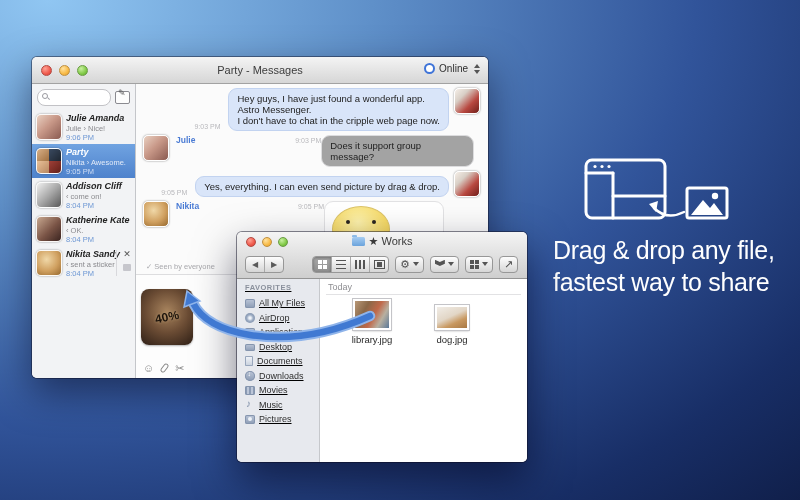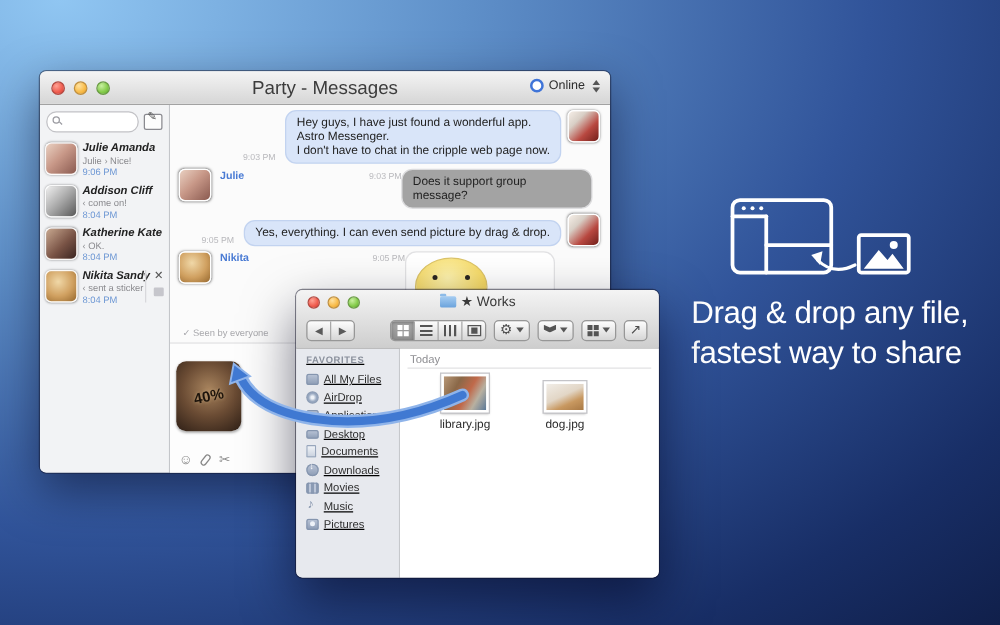--- a/index.html
+++ b/index.html
@@ -12,21 +12,21 @@
     background:#fbfbfb;display:flex;flex-direction:column;z-index:1;
     box-shadow:0 14px 38px rgba(0,0,25,.5),0 0 0 1px rgba(20,20,40,.45);}
   .titlebar{height:26px;flex:none;background:linear-gradient(#f4f4f4,#d6d6d6);
     border-bottom:1px solid #a2a2a2;border-radius:5px 5px 0 0;position:relative;
     display:flex;align-items:center;justify-content:center;}
   .traffic{position:absolute;left:9px;top:8px;display:flex;gap:7px;}
   .tl{width:11px;height:11px;border-radius:50%;box-sizing:border-box;}
   .tl.red{background:radial-gradient(circle at 35% 30%,#ffa294,#ef5a4c 60%,#cf4038);border:1px solid #b44a42;}
   .tl.yellow{background:radial-gradient(circle at 35% 30%,#ffe2a0,#f8ba46 60%,#dd9c2e);border:1px solid #c09040;}
   .tl.green{background:radial-gradient(circle at 35% 30%,#c8f0a0,#82ca48 60%,#5ea832);border:1px solid #6a9c44;}
-  .wtitle{font-size:15px;color:#3c3c3c;}
+  .wtitle{font-size:11px;color:#3c3c3c;}
   .online{position:absolute;right:8px;top:6px;display:flex;align-items:center;gap:4px;font-size:10px;color:#2e2e2e;}
   .online-ring{width:7px;height:7px;border:2.5px solid #3f74d8;border-radius:50%;background:#fff;}
   .updown{display:flex;flex-direction:column;gap:2px;margin-left:2px;}
   .updown i{display:block;width:0;height:0;border-left:3px solid transparent;border-right:3px solid transparent;}
   .updown .up{border-bottom:4px solid #555;}
   .updown .down{border-top:4px solid #555;}
 
   .msgr-body{flex:1;display:flex;min-height:0;}
   .msidebar{width:103px;flex:none;background:#f2f3f5;border-right:1px solid #c4c6ca;
     border-radius:0 0 0 5px;display:flex;flex-direction:column;}
@@ -236,20 +236,29 @@
         <div id="contacts">
             <div class="contact">
     <div class="cavatar av-woman-portrait"></div>
     <div class="cinfo">
       <div class="cname">Julie Amanda</div>
       <div class="cpreview">Julie › Nice!</div>
       <div class="ctime">9:06 PM</div>
     </div>
 
   </div>
+            <div class="contact selected">
+    <div class="cavatar av-group-collage"></div>
+    <div class="cinfo">
+      <div class="cname">Party</div>
+      <div class="cpreview">Nikita › Awesome.</div>
+      <div class="ctime">9:05 PM</div>
+    </div>
+
+  </div>
             <div class="contact">
     <div class="cavatar av-man-grayscale"></div>
     <div class="cinfo">
       <div class="cname">Addison Cliff</div>
       <div class="cpreview">‹ come on!</div>
       <div class="ctime">8:04 PM</div>
     </div>
 
   </div>
             <div class="contact">

